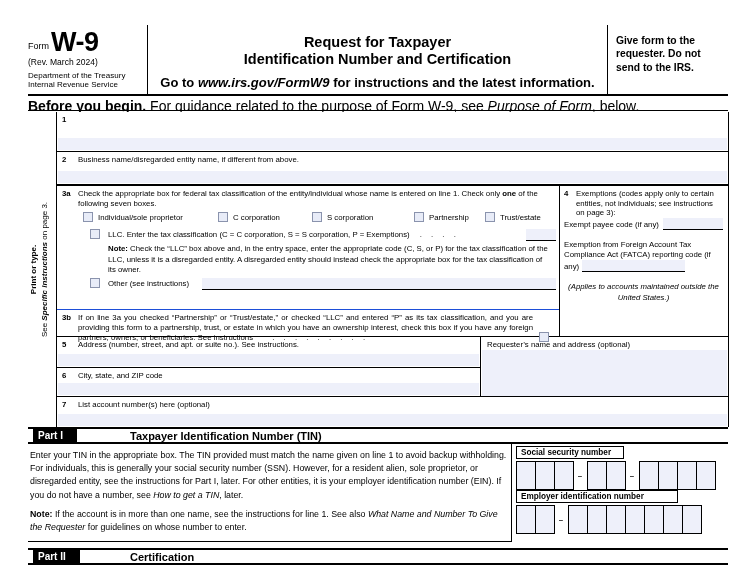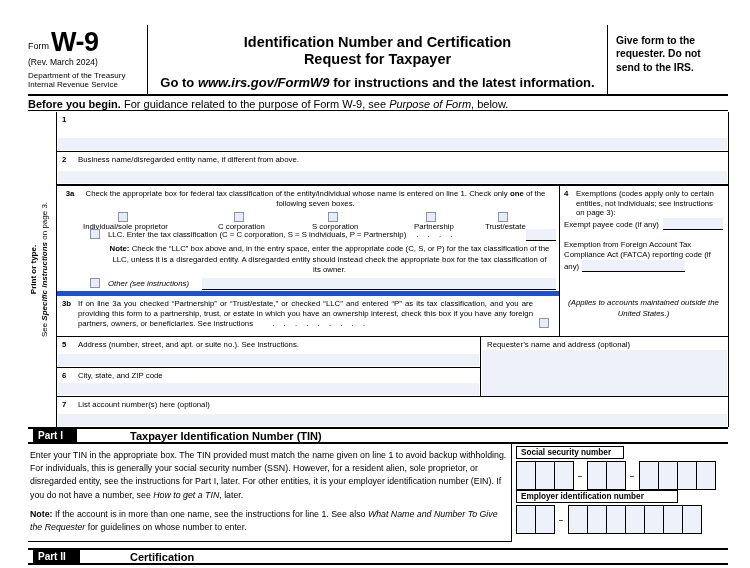--- a/index.html
+++ b/index.html
@@ -23,66 +23,66 @@
   .rev { font-size:8.5px; margin-top:3px; }
   .dept { font-size:8px; line-height:1.2; margin-top:4px; }
   .h-col2 { flex:1; text-align:center; padding-top:9px; }
   .title { font-size:14.5px; font-weight:bold; line-height:1.18; }
   .goto { font-size:13px; font-weight:bold; margin-top:7px; }
   .h-col3 { width:121px; border-left:1px solid #000; padding:9px 4px 0 8px;
             font-weight:bold; font-size:10.3px; line-height:1.3; }
 
   
   .notice { position:absolute; left:28px; top:98px; width:700px; height:13px;
-            border-bottom:1.5px solid #000; font-size:11px; }
+            border-bottom:1.5px solid #000; font-size:14px; }
 
   
   .sidebar { position:absolute; left:28px; top:112px; width:29px; height:315px; }
   .rot { position:absolute; left:0; top:0; width:315px; height:29px;
          transform:rotate(-90deg) translateX(-315px); transform-origin:top left;
          text-align:center; font-size:8px; line-height:11px; }
 
   
   .maintable { position:absolute; left:56px; top:112px; width:673px;
                border-left:1px solid #000; border-right:1px solid #000; background:#fff; }
   .rownum { font-weight:bold; width:16px; flex:none; }
   .rlabel { display:flex; padding:3px 6px 0 5px; line-height:1.25; }
   .fill { position:absolute; left:1px; right:1px; bottom:1px; height:12px; background:#eef0fa; }
   .row1 { height:40px; border-bottom:1px solid #000; position:relative; }
   .row2 { height:34px; border-bottom:2px solid #000; position:relative; }
 
   .row3wrap { display:flex; border-bottom:1px solid #000; height:151px; }
   .col3left { width:503px; border-right:1px solid #000; }
-  .r3a { height:110px; border-bottom:5px solid #1d4ed8; position:relative;text-align:center; }
+  .r3a { height:124px; border-bottom:1px solid #1d4ed8; position:relative; }
   .cbrow { position:relative; height:13px; margin-top:4px; }
-  .cbitem { position:absolute; top:0; display:flex; align-items:center;flex-direction:column; }
+  .cbitem { position:absolute; top:0; display:flex; align-items:center; }
   .cb { width:10px; height:10px; background:#e8ecf8; border:1px solid #8a93ad; flex:none; margin-right:5px; }
   .llcline { position:relative; height:13px; margin-top:4px; }
   .llctext { position:absolute; left:51px; top:1px; white-space:nowrap; }
   .dots { word-spacing:7px; margin-left:10px; }
   .llcbox { position:absolute; right:3px; top:0; width:30px; height:12px;
             background:#eef0fa; border-bottom:1px solid #000; }
   .cbabs { position:absolute; left:33px; top:0; }
   .llcnote { margin:2px 8px 0 51px; line-height:1.3; }
-  .otherline { position:relative; height:13px; margin-top:3px;font-style:italic; }
+  .otherline { position:relative; height:13px; margin-top:3px; }
   .otherinput { position:absolute; left:145px; right:3px; top:0; height:12px;
                 background:#eef0fa; border-bottom:1px solid #000; }
   .r3b { height:40px; position:relative; padding:3px 26px 0 5px; display:flex; }
   .r3btext { text-align:justify; line-height:1.3; }
   .r3bcb { position:absolute; right:5px; top:22px; }
 
   .col4 { flex:1; position:relative; padding:3px 5px 0 4px; line-height:1.25; }
   .b4head { display:flex; }
   .b4head .rownum { width:12px; }
   .b4exempt { display:flex; align-items:flex-end; margin-top:0; }
   .b4input { flex:1; height:12px; background:#eef0fa; border-bottom:1px solid #000; margin-left:4px; }
   .b4fatca { margin-top:10px; line-height:1.3; }
   .fatcainput { display:inline-block; width:103px; height:12px; background:#eef0fa;
                 border-bottom:1px solid #000; vertical-align:bottom; margin-left:3px; }
-  .applies { margin-top:26px; text-align:center; font-style:italic; padding:0 4px; line-height:1.3; }
+  .applies { margin-top:10px; text-align:center; font-style:italic; padding:0 4px; line-height:1.3; }
 
   .r56wrap { display:flex; height:60px; border-bottom:1px solid #000; }
   .addrcol { width:424px; border-right:1px solid #000; display:flex; flex-direction:column; }
   .row5 { height:31px; border-bottom:1px solid #000; position:relative; }
   .row6 { flex:1; position:relative; }
   .reqcol { flex:1; position:relative; }
   .reqcol .rlabel { padding-left:6px; }
   .reqfill { position:absolute; left:1px; right:1px; top:13px; bottom:0; background:#eef0fa; }
   .row7 { height:30px; position:relative; }
 
@@ -123,22 +123,22 @@
       <span class="form-number">W-9</span>
     </div>
     <div class="rev">(Rev. March 2024)</div>
     <div class="dept">
       <div>Department of the Treasury</div>
       <div>Internal Revenue Service</div>
     </div>
   </div>
   <div class="h-col2">
     <div class="title">
+      <div>Request for Taxpayer</div>
       <div>Identification Number and Certification</div>
-      <div>Request for Taxpayer</div>
     </div>
     <div class="goto"><span>Go to </span><span class="bi">www.irs.gov/FormW9</span><span> for instructions and the latest information.</span></div>
   </div>
   <div class="h-col3">Give form to the requester. Do not send to the IRS.</div>
 </div>
 
 <div class="notice"><span class="b">Before you begin.</span><span> For guidance related to the purpose of Form W-9, see </span><span class="i">Purpose of Form</span><span>, below.</span></div>
 
 <div class="sidebar">
   <div class="rot">
@@ -190,21 +190,21 @@
               <span>Partnership</span>
             </div>
           <div class="cbitem" style="left:428px">
               <span class="cb"></span>
               <span>Trust/estate</span>
             </div>
         </div>
 
         <div class="llcline">
           <span class="cb cbabs"></span>
-          <span class="llctext"><span>LLC. Enter the tax classification (C = C corporation, S = S individuals, P = Partnership)</span><span class="dots">. . . .</span></span>
+          <span class="llctext"><span>LLC. Enter the tax classification (C = C corporation, S = S corporation, P = Exemptions)</span><span class="dots">. . . .</span></span>
           <span class="llcbox"></span>
         </div>
 
         <div class="llcnote"><span class="b">Note:</span><span> Check the “LLC” box above and, in the entry space, enter the appropriate code (C, S, or P) for the tax classification of the LLC, unless it is a disregarded entity. A disregarded entity should instead check the appropriate box for the tax classification of its owner.</span></div>
 
         <div class="otherline">
           <span class="cb cbabs"></span>
           <span class="llctext" style="left:51px">Other (see instructions)</span>
           <span class="otherinput"></span>
         </div>

